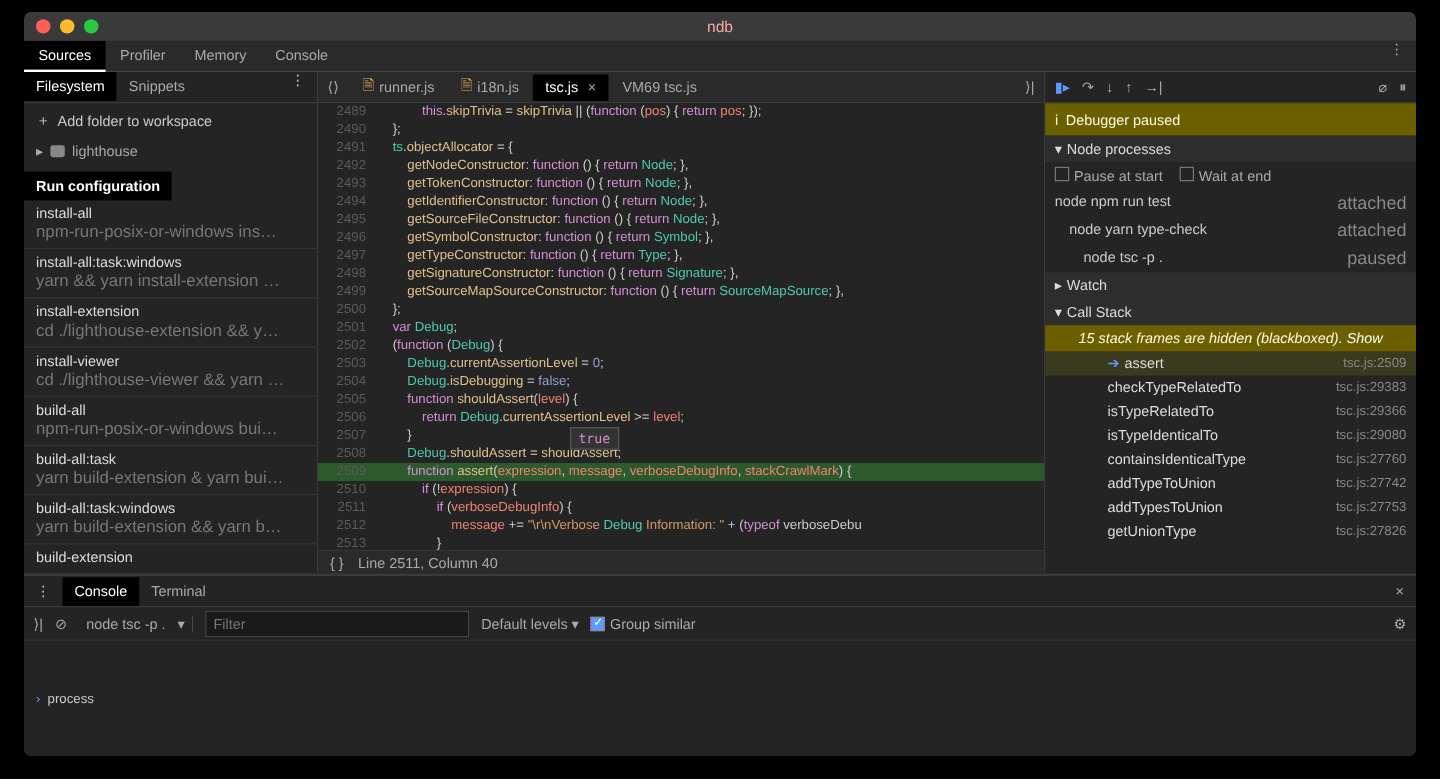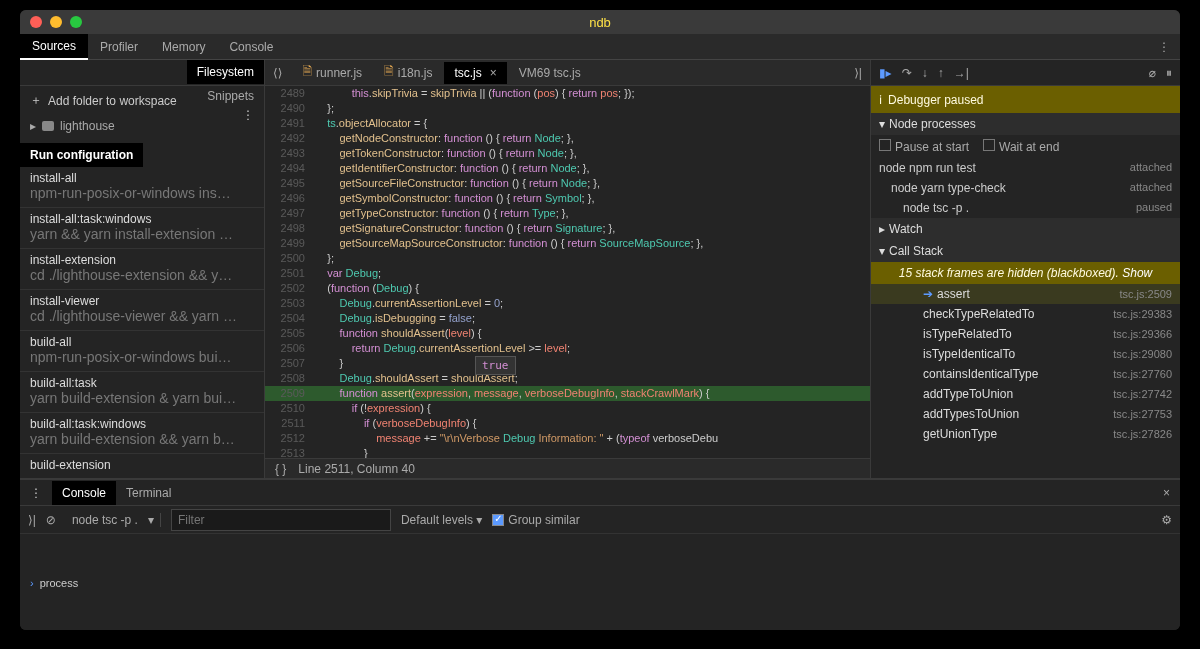--- a/index.html
+++ b/index.html
@@ -4,28 +4,28 @@
 <style>
 * { box-sizing: border-box; margin: 0; padding: 0; font-family: -apple-system, "Helvetica Neue", Arial, sans-serif; }
 body { background: #000; width: 1200px; height: 649px; overflow: hidden; }
 .window { width: 1160px; height: 620px; margin: 10px auto; background: #2a2a2a; border-radius: 6px; box-shadow: 0 10px 40px rgba(0,0,0,0.5); display: flex; flex-direction: column; overflow: hidden; color: #ccc; font-size: 12px; }
 .titlebar { height: 24px; background: #3a3a3a; display: flex; align-items: center; position: relative; }
 .traffic { display: flex; gap: 8px; padding-left: 10px; }
 .dot { width: 12px; height: 12px; border-radius: 50%; }
 .dot.red { background: #ff5f57; }
 .dot.yellow { background: #febc2e; }
 .dot.green { background: #28c840; }
-.titlebar .title { position: absolute; left: 50%; transform: translateX(-50%); color: #fde047; font-size: 13px; }
-.tabs { height: 26px; background: #2a2a2a; display: flex; align-items: center; border-bottom: 1px solid #444; }
+.titlebar .title { position: absolute; left: 50%; transform: translateX(-50%); color: #fca5a5; font-size: 13px; }
+.tabs { height: 26px; background: #2a2a2a; display: flex; align-items: flex-start; border-bottom: 1px solid #444; }
 .tab { padding: 5px 12px; color: #aaa; cursor: pointer; font-size: 12px; }
 .tab.active { background: #000; color: #fff; border-bottom: 2px solid #fff; }
 .tab-more { margin-left: auto; padding: 0 10px; color: #aaa; cursor: pointer; }
 .main { flex: 1; display: flex; min-height: 0; }
 .left { width: 245px; display: flex; flex-direction: column; background: #242424; border-right: 1px solid #3a3a3a; }
-.sub-tabs { display: flex; align-items: flex-end; height: 26px; border-bottom: 1px solid #3a3a3a; flex-direction: column; }
+.sub-tabs { display: flex; align-items: flex-start; height: 26px; border-bottom: 1px solid #3a3a3a; }
 .sub-tab { padding: 5px 10px; color: #aaa; cursor: pointer; }
 .sub-tab.active { color: #fff; background: #000; }
 .sub-more { margin-left: auto; padding: 0 10px; cursor: pointer; }
 .add-folder { padding: 6px 10px; color: #ccc; cursor: pointer; display: flex; align-items: center; gap: 6px; }
 .tree-item { padding: 4px 10px; color: #aaa; display: flex; align-items: center; gap: 6px; cursor: pointer; }
 .folder-icon { width: 12px; height: 10px; background: #888; display: inline-block; border-radius: 2px; }
 .run-config-header { background: #000; color: #fff; padding: 5px 10px; font-weight: bold; display: inline-block; margin: 6px 0 0 0; }
 .run-list { flex: 1; overflow-y: auto; }
 .run-item { padding: 4px 10px 6px 10px; border-bottom: 1px solid #333; cursor: pointer; }
 .run-item .name { color: #ddd; }
@@ -49,21 +49,21 @@
 .status-bar { height: 20px; background: #2a2a2a; border-top: 1px solid #3a3a3a; color: #aaa; padding: 3px 10px; display: flex; gap: 12px; }
 .right { width: 310px; background: #242424; display: flex; flex-direction: column; border-left: 1px solid #3a3a3a; }
 .dbg-toolbar { height: 26px; display: flex; align-items: center; gap: 10px; padding: 0 8px; border-bottom: 1px solid #3a3a3a; }
 .dbg-toolbar span { cursor: pointer; color: #aaa; }
 .resume { color: #5c9aff !important; }
 .dbg-status { background: #6b5f00; color: #fffbe0; padding: 5px 8px; display: flex; align-items: center; gap: 6px; }
 .section-header { background: #2d2d2d; padding: 4px 8px; color: #ddd; cursor: pointer; display: flex; align-items: center; gap: 4px; }
 .chk-row { padding: 4px 8px; display: flex; align-items: center; gap: 14px; color: #aaa; }
 .chk { width: 12px; height: 12px; border: 1px solid #777; display: inline-block; margin-right: 4px; }
 .proc-item { display: flex; justify-content: space-between; padding: 3px 8px; color: #ccc; cursor: pointer; }
-.proc-item .status { color: #888; font-size: 11px; text-align: right; }
+.proc-item .status { color: #888; font-size: 15px; text-align: right; }
 .stack-banner { background: #6b5f00; color: #fffbe0; padding: 4px 8px; font-style: italic; text-align: center; }
 .stack-banner .show { color: #fff; cursor: pointer; }
 .stack-list { flex: 1; overflow-y: auto; }
 .stack-item { display: flex; justify-content: space-between; padding: 3px 8px; cursor: pointer; align-items: center; }
 .stack-item.current { background: #3a3a1f; }
 .stack-item .fname { color: #ddd; margin-left: 44px; }
 .stack-item .loc { color: #888; font-size: 11px; }
 .arrow { color: #5c9aff; margin-right: 4px; }
 .drawer { border-top: 2px solid #3a3a3a; background: #242424; display: flex; flex-direction: column; height: 152px; }
 .drawer-tabs { height: 26px; display: flex; align-items: center; border-bottom: 1px solid #3a3a3a; }

